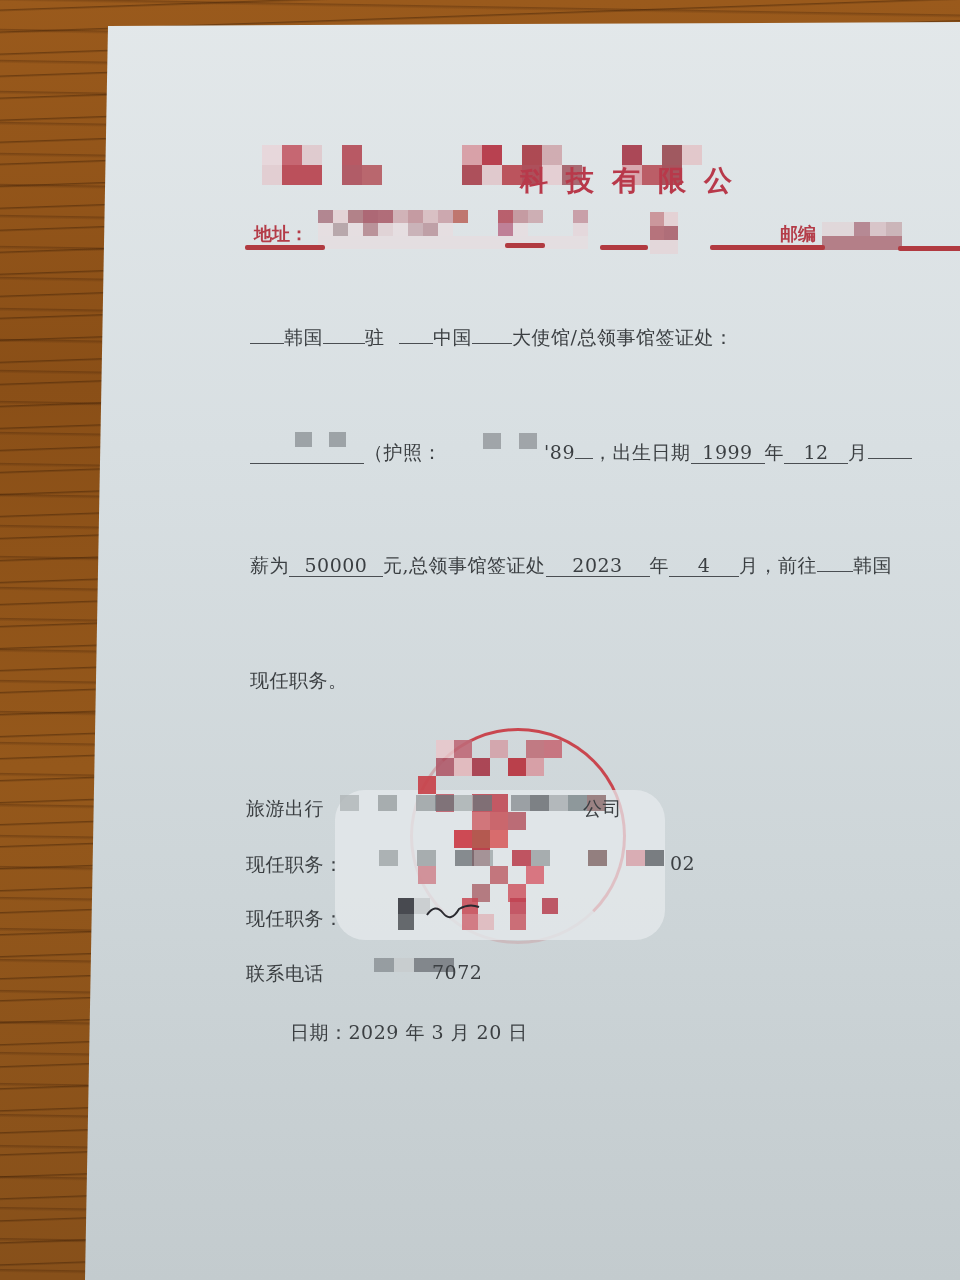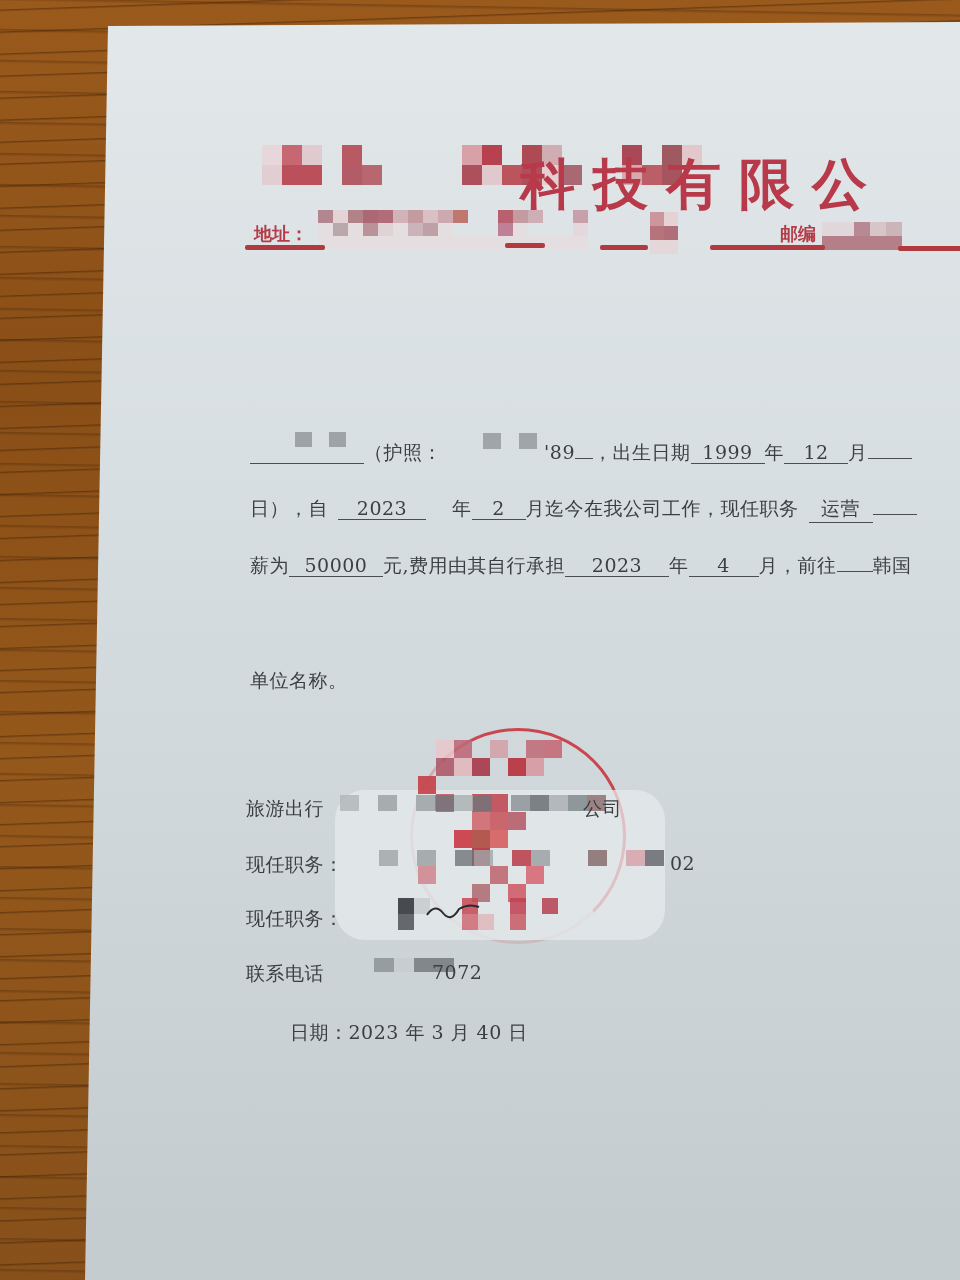--- a/index.html
+++ b/index.html
@@ -10,23 +10,23 @@
       repeating-linear-gradient(181deg, rgba(120,70,20,0.0) 0px, rgba(120,70,20,0.0) 14px, rgba(70,35,8,0.35) 15px, rgba(120,70,20,0.0) 18px, rgba(120,70,20,0.0) 31px),
       linear-gradient(180deg, #9a5a1c 0%, #8a4f17 30%, #95581b 60%, #87501a 100%);
     font-family: "DejaVu Serif", "Liberation Serif", serif;
   }
   .paper {
     position:absolute; left:0; top:0; width:960px; height:1280px;
     clip-path: polygon(108px 26px, 960px 22px, 960px 1280px, 85px 1280px);
     background: linear-gradient(180deg, #e3e8ea 0%, #d8dfe2 35%, #cdd5d8 70%, #c3cbce 100%);
   }
   .letterhead-title {
-    position:absolute; left:250px; top:148px; white-space:nowrap;
+    position:absolute; left:250px; top:162px; white-space:nowrap;
     font-family:"DejaVu Sans","Liberation Sans",sans-serif;
-    font-size:55px; font-weight:bold; color:#b8394a; letter-spacing:18px;
+    font-size:28px; font-weight:bold; color:#b8394a; letter-spacing:18px;
   }
   .mosaic { position:absolute; display:grid; }
   .mosaic span { display:block; }
   .head-line {
     position:absolute; height:5px; background:#b13a40; border-radius:2px;
   }
   .head-label {
     position:absolute; font-family:"DejaVu Sans","Liberation Sans",sans-serif;
     font-weight:bold; font-size:18px; color:#b43c48;
   }
@@ -172,45 +172,46 @@
       <span style="background:#ad6e78"></span>
       <span style="background:#ad6e78"></span>
   </div>
 
   <div class="head-line" style="left:245px; top:245px; width:80px;"></div>
   <div class="head-line" style="left:505px; top:243px; width:40px;"></div>
   <div class="head-line" style="left:600px; top:245px; width:48px;"></div>
   <div class="head-line" style="left:710px; top:245px; width:115px;"></div>
   <div class="head-line" style="left:898px; top:246px; width:70px;"></div>
 
+  <div class="body-text" style="top:325px;">
+    <span class="u" style="min-width:30px;"></span><span>韩国</span><span class="u" style="min-width:38px;"></span><span>驻</span>
+    <span class="u" style="min-width:30px; margin-left:8px;"></span><span>中国</span><span class="u" style="min-width:36px;"></span><span>大使馆/总领事馆签证处：</span>
+  </div>
 
   <div class="body-text" style="top:440px;">
     <span class="u" style="min-width:110px; color:transparent;">[pixelated]</span><span>（护照：</span><span class="u" style="min-width:0; border:none;">&nbsp;&nbsp;&nbsp;&nbsp;&nbsp;&nbsp;&nbsp;&nbsp;&nbsp;&nbsp;&nbsp;&nbsp;&nbsp;&nbsp;&nbsp;</span><span>'89</span><span class="u" style="min-width:14px;"></span><span>，出生日期</span><span class="u" style="min-width:70px;">1999</span><span>年</span><span class="u" style="min-width:60px;">12</span><span>月</span><span class="u" style="min-width:40px;"></span>
   </div>
   <div class="mosaic" style="left:295px; top:432px; grid-template-columns:repeat(3, 17px); grid-auto-rows:15px; opacity:0.75;">
     <span style="background:#8a9094"></span>
       <span style="background:transparent"></span>
       <span style="background:#8a9094"></span>
   </div>
   <div class="mosaic" style="left:483px; top:433px; grid-template-columns:repeat(3, 18px); grid-auto-rows:16px; opacity:0.75;">
     <span style="background:#8e9296"></span>
       <span style="background:transparent"></span>
       <span style="background:#8e9296"></span>
   </div>
 
-  <div class="body-text" style="top:496px;">
-    <span>日），自</span><span class="u" style="min-width:84px; margin-left:10px;">2023</span><span class="u" style="min-width:22px; border:none;"></span><span>年</span><span class="u" style="min-width:50px;">2</span><span>月迄今在我公司工作，现任职务</span><span class="u" style="min-width:60px; margin-left:10px;">运营</span><span class="u" style="min-width:40px;"></span>
-  </div>
 
   <div class="body-text" style="top:553px;">
-    <span>薪为</span><span class="u" style="min-width:90px;">50000</span><span>元,费用由其自行承担</span><span class="u" style="min-width:100px;">2023</span><span>年</span><span class="u" style="min-width:66px;">4</span><span>月，前往</span><span class="u" style="min-width:32px;"></span><span>韩国</span>
-  </div>
-
-
-  <div class="body-text" style="top:668px;">单位名称。</div>
+    <span>薪为</span><span class="u" style="min-width:90px;">50000</span><span>元,总领事馆签证处</span><span class="u" style="min-width:100px;">2023</span><span>年</span><span class="u" style="min-width:66px;">4</span><span>月，前往</span><span class="u" style="min-width:32px;"></span><span>韩国</span>
+  </div>
+
+
+  <div class="body-text" style="top:668px;">现任职务。</div>
 
   <div class="stamp"></div>
   <div class="blur-chip" style="left:335px; top:790px; width:330px; height:150px;"></div>
   <div class="mosaic" style="left:418px; top:740px; grid-template-columns:repeat(9, 18px); grid-auto-rows:18px; opacity:0.9;">
     <span></span>
       <span style="background:#e8c8cc"></span>
       <span style="background:#c06a78"></span>
       <span></span>
       <span style="background:#d4a2aa"></span>
       <span></span>
@@ -363,16 +364,16 @@
   <div class="body-text" style="top:961px; left:246px;">联系电话</div>
   <div class="mosaic" style="left:374px; top:958px; grid-template-columns:repeat(4, 20px); grid-auto-rows:14px; opacity:0.8;">
     <span style="background:#8a9094"></span>
       <span style="background:#c8ccce"></span>
       <span style="background:#70757a"></span>
       <span style="background:#70757a"></span>
   </div>
   <div class="body-text" style="top:961px; left:432px;">7072</div>
 
   <div class="body-text" style="top:1020px; left:290px;">
-    <span>日期：</span><span>2023 年 3 月 40 日</span>
+    <span>日期：</span><span>2029 年 3 月 20 日</span>
   </div>
 
 </div>
 
 </body></html>

